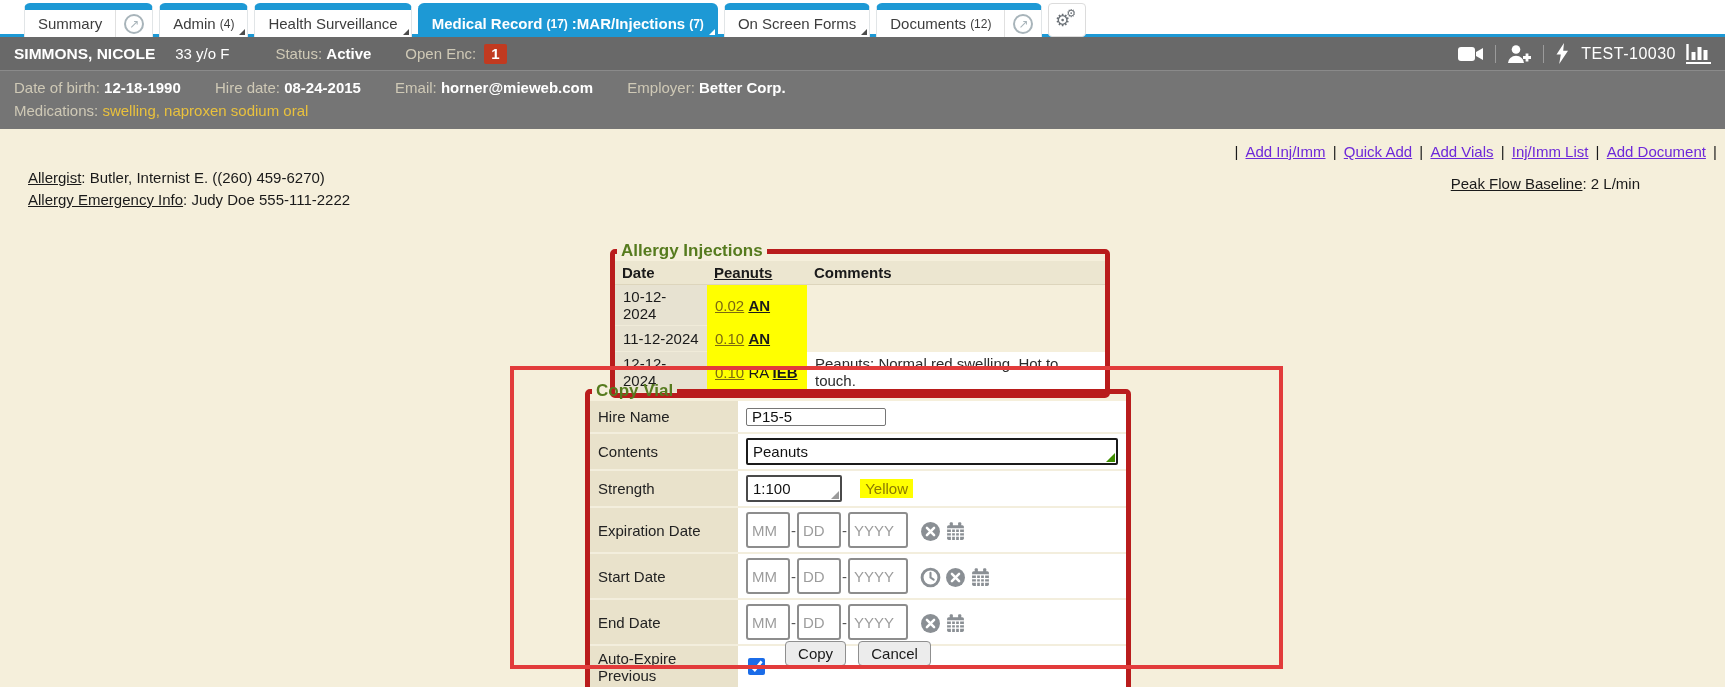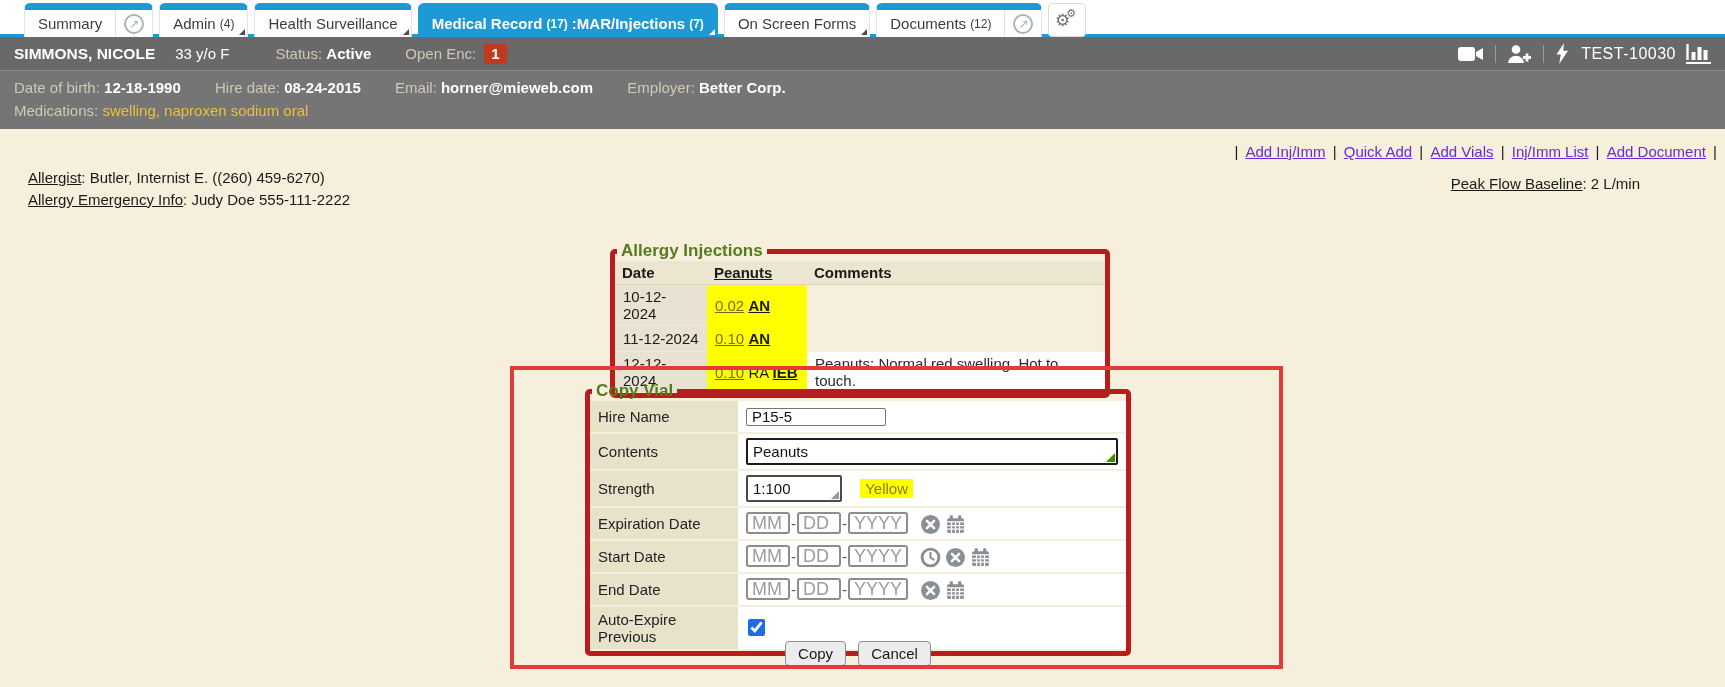--- a/index.html
+++ b/index.html
@@ -105,22 +105,22 @@
     border:1px solid #767676; border-radius:2px; height:18px; padding:1px 5px; }
   .vial-input { width:140px; }
   .inwrap { position:relative; display:inline-block; }
   .contents-input { width:372px; border:2px solid #1b1b1b; height:27px; }
   .tri-green { position:absolute; right:3px; bottom:3px; width:0; height:0;
     border-left:9px solid transparent; border-bottom:9px solid #3f8e00; }
   .strength-input { width:96px; border:2px solid #4a4a4a; height:27px; }
   .tri-gray { position:absolute; right:3px; bottom:3px; width:0; height:0;
     border-left:8px solid transparent; border-bottom:8px solid #9a9a9a; }
   .hl-tag { background:#ffff00; color:#8c7a00; padding:1px 5px; margin-left:14px; }
-  .date-input { width:44px; height:22px; text-align:left; border:2px solid #8d8d8d;
-    border-radius:3px; font-size:18px; padding:1px 4px; color:#111;
+  .date-input { width:44px; height:36px; text-align:left; border:2px solid #8d8d8d;
+    border-radius:3px; font-size:15px; padding:1px 4px; color:#111;
     font-family:"Liberation Sans",sans-serif; }
   .date-input.yyyy { width:60px; }
   .date-input::placeholder { color:#9c9c9c; opacity:1; }
   .dsep { color:#555; margin:0 1px; }
   .date-icons { display:inline-flex; align-items:center; gap:4px; margin-left:8px;
     vertical-align:middle; }
   .icon-btn { display:inline-flex; cursor:pointer; }
   .cv-check { width:17px; height:17px; accent-color:#1b6ce8; margin:2px 0 0 2px; }
 
   .cv-buttons { position:absolute; left:585px; top:512px; width:546px; text-align:center; }

